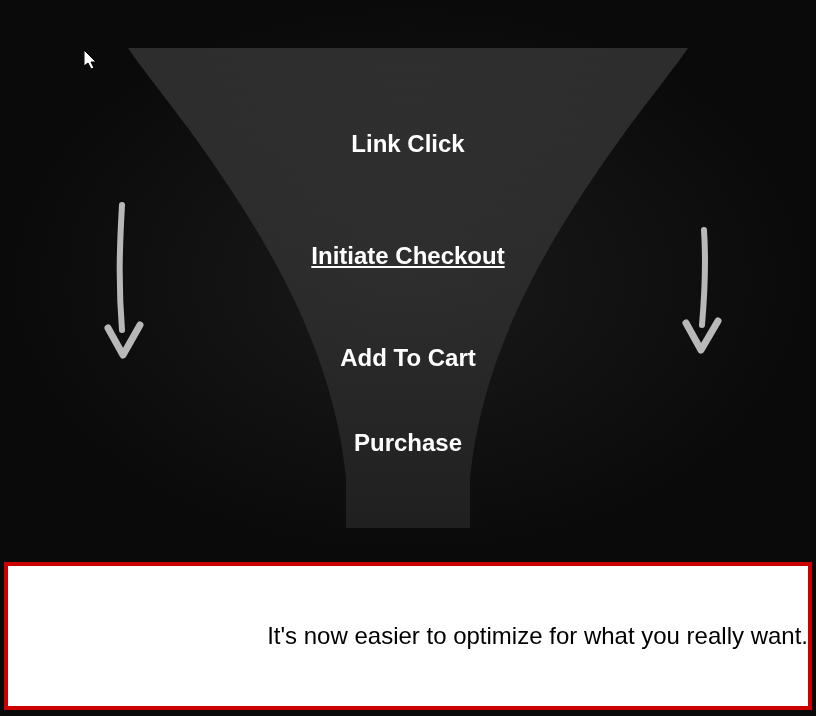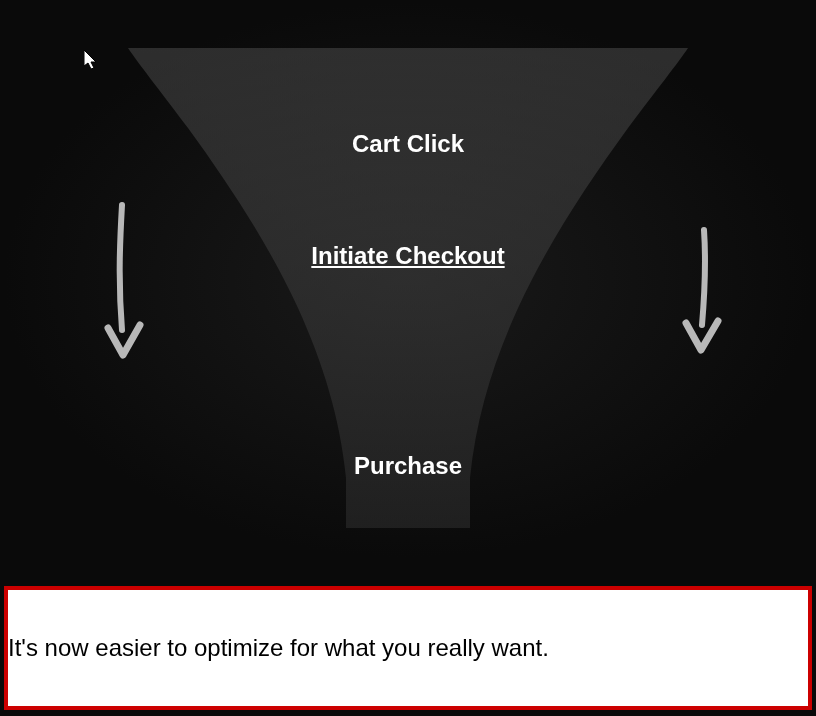--- a/index.html
+++ b/index.html
@@ -54,45 +54,45 @@
       color: #ffffff;
       font-weight: bold;
       font-size: 24px;
       text-align: center;
       position: absolute;
     }
     
     .label-1 { top: 82px; }
     .label-2 { top: 194px; text-decoration: underline; }
     .label-3 { top: 296px; }
-    .label-4 { top: 404px; }
+    .label-4 { top: 381px; }
     
     .arrow-left {
       position: absolute;
       left: 100px;
       top: 200px;
     }
     
     .arrow-right {
       position: absolute;
       right: 90px;
       top: 225px;
     }
     
     .caption-box {
       position: absolute;
       bottom: 6px;
       left: 4px;
       right: 4px;
-      height: 124px;
+      height: 148px;
       background: #ffffff;
       border: 4px solid #cc0000;
       display: flex;
       align-items: center;
-      justify-content: flex-start;
+      justify-content: flex-end;
     }
     
     .caption-text {
       color: #000000;
       font-size: 24px;
       text-align: center;
     }
     
     .cursor {
       position: absolute;
@@ -122,22 +122,23 @@
                L 352 480
                L 228 480
                L 228 430
                C 222 370, 205 315, 180 260
                C 150 195, 110 135, 70 80
                C 40 40, 20 15, 10 0 Z" fill="url(#funnelGrad)"></path>
     </svg>
   </div>
 
   <div class="funnel-labels">
-    <div class="funnel-label label-1">Cart Click</div>
+    <div class="funnel-label label-1">Link Click</div>
     <div class="funnel-label label-2">Initiate Checkout</div>
+    <div class="funnel-label label-3">Add To Cart</div>
     <div class="funnel-label label-4">Purchase</div>
   </div>
 
   <div class="arrow-left">
     <svg width="50" height="170" viewBox="0 0 50 170">
       <path d="M 22 5 C 20 40, 18 80, 22 130" stroke="#b8b8b8" stroke-width="6" fill="none" stroke-linecap="round"></path>
       <path d="M 8 128 L 23 155 L 40 125" stroke="#b8b8b8" stroke-width="7" fill="none" stroke-linecap="round" stroke-linejoin="round"></path>
     </svg>
   </div>
 

